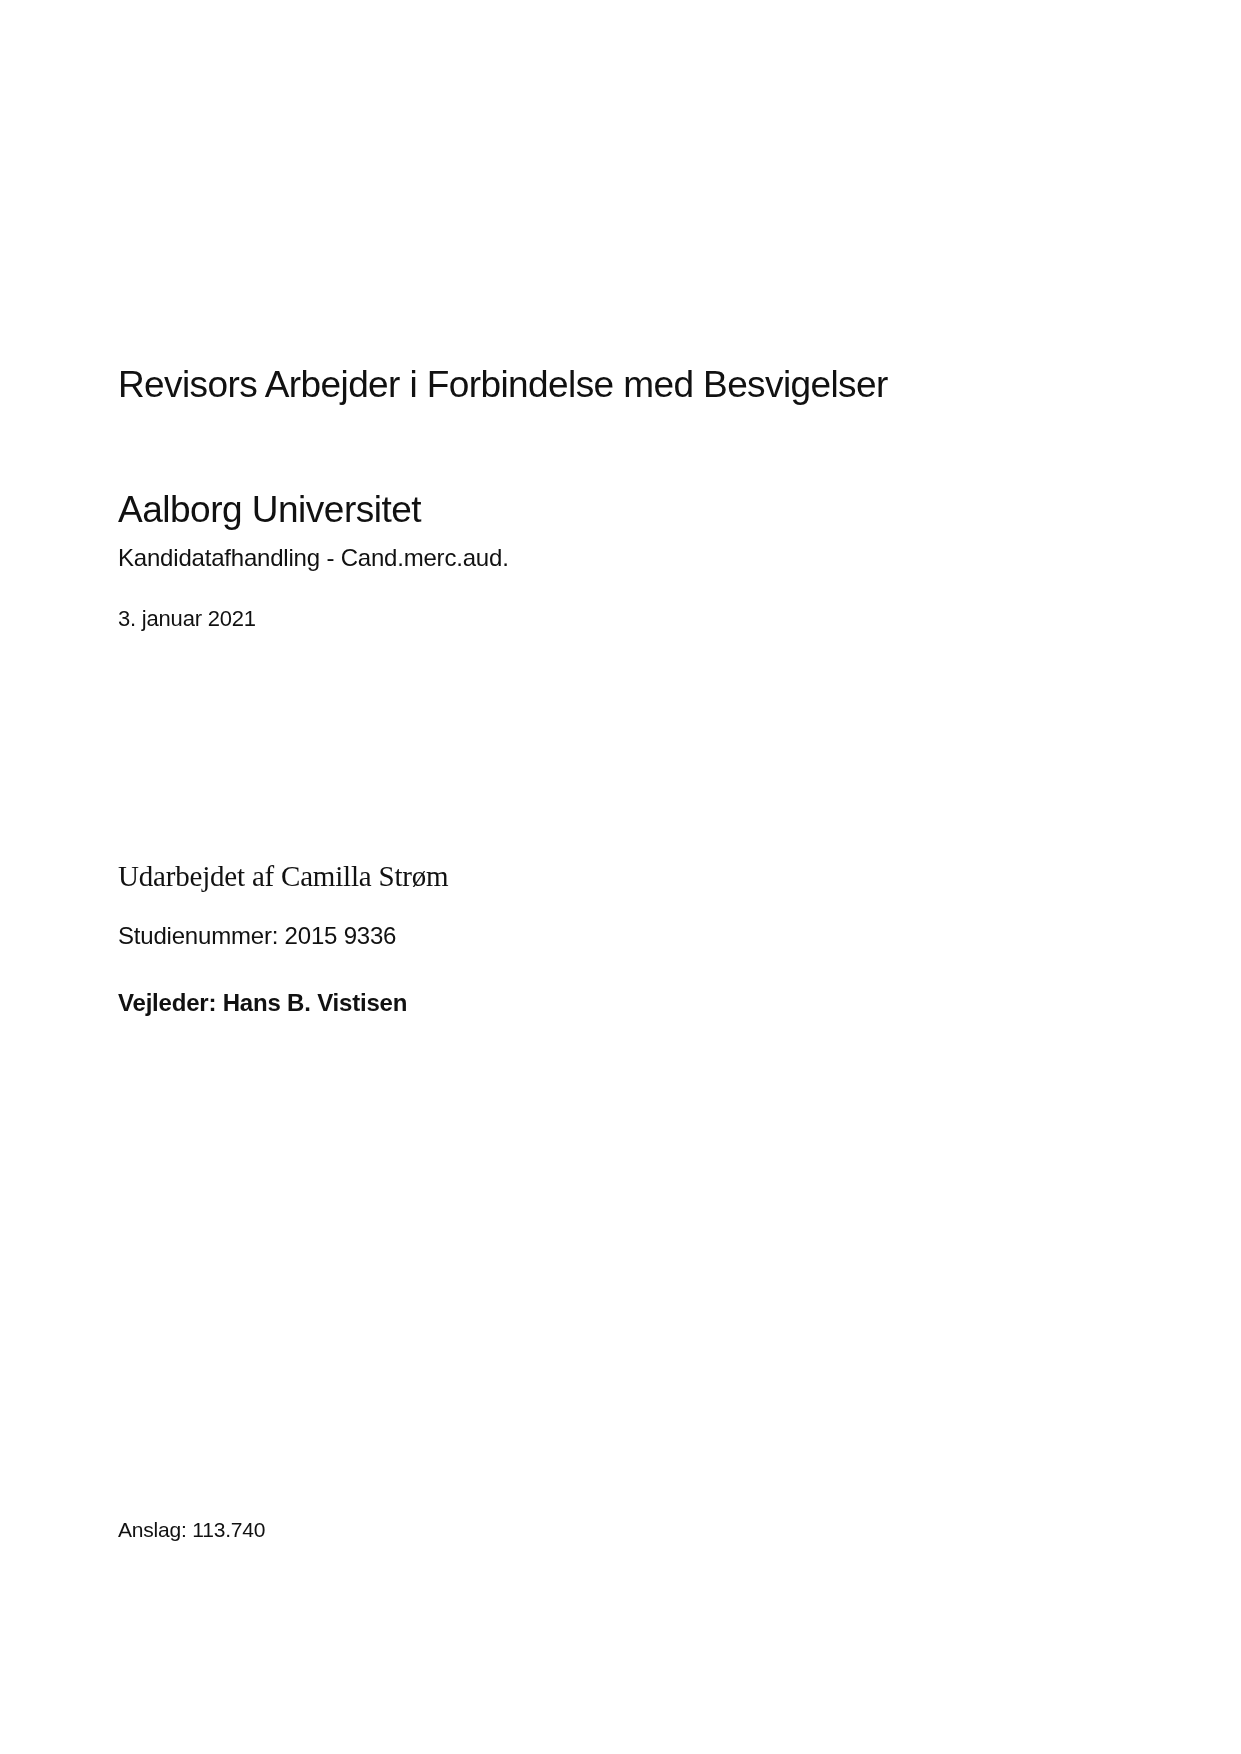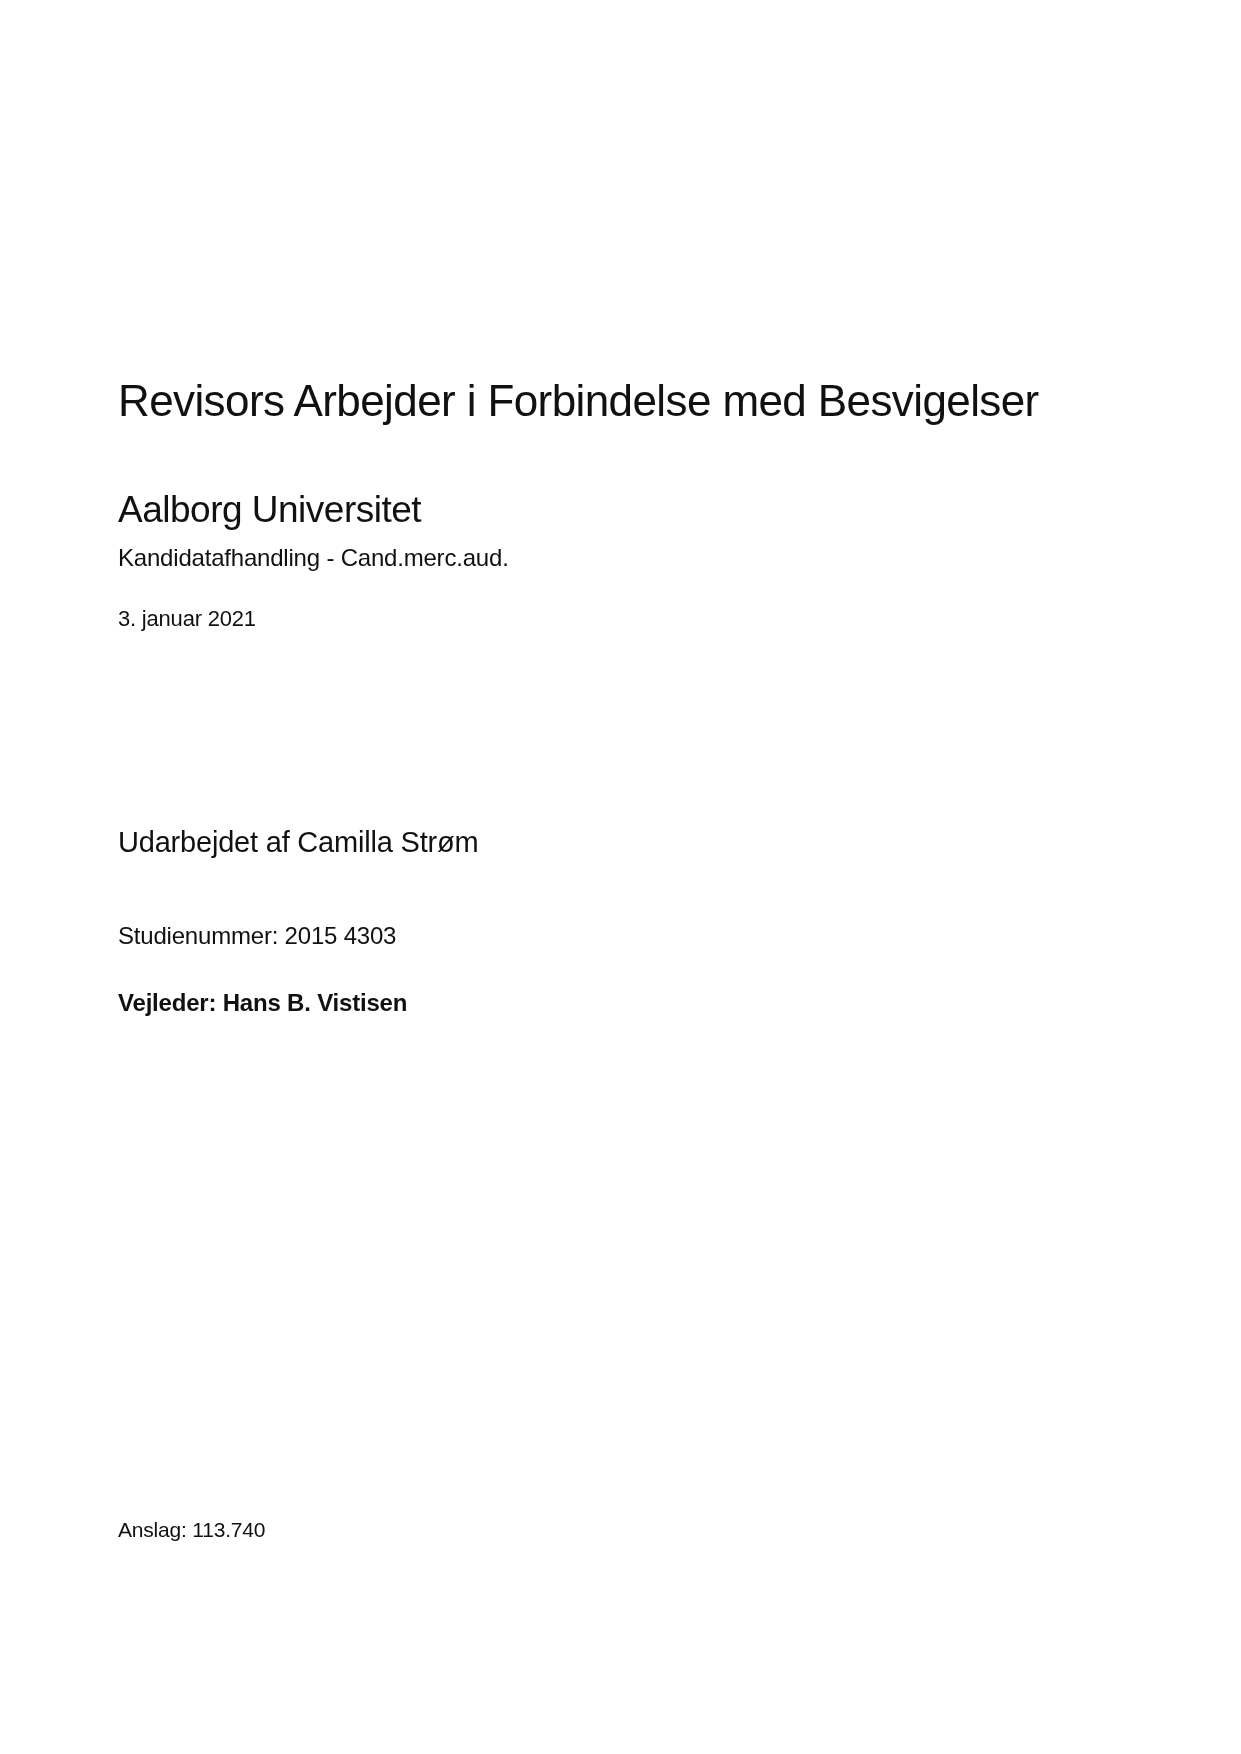--- a/index.html
+++ b/index.html
@@ -16,40 +16,41 @@
       color: #111111;
     }
     .line {
       position: absolute;
       left: 118px;
       white-space: nowrap;
       font-weight: 300;
       letter-spacing: -0.2px;
     }
     .title {
-      top: 376px;
-      font-size: 44px;
+      top: 364px;
+      font-size: 37px;
       letter-spacing: -0.6px;
     }
     .subtitle {
       top: 489px;
       font-size: 37px;
       letter-spacing: -0.5px;
     }
     .degree {
       top: 544px;
       font-size: 24px;
     }
     .date {
       top: 606px;
       font-size: 22px;
     }
     .author {
-      top: 826px;
+      top: 860px;
       font-size: 29px;
+      font-family: Liberation Serif, serif;
     }
     .student {
       top: 922px;
       font-size: 24px;
     }
     .supervisor {
       top: 989px;
       font-size: 24px;
       font-weight: bold;
     }
@@ -60,16 +61,16 @@
   </style>
 </head>
 <body>
 
 <div>
   <div class="line title">Revisors Arbejder i Forbindelse med Besvigelser</div>
   <div class="line subtitle">Aalborg Universitet</div>
   <div class="line degree">Kandidatafhandling - Cand.merc.aud.</div>
   <div class="line date">3. januar 2021</div>
   <div class="line author">Udarbejdet af Camilla Strøm</div>
-  <div class="line student">Studienummer: 2015 4303</div>
+  <div class="line student">Studienummer: 2015 9336</div>
   <div class="line supervisor">Vejleder: Hans B. Vistisen</div>
   <div class="line count">Anslag: 113.740</div>
 </div>
 
 </body></html>

